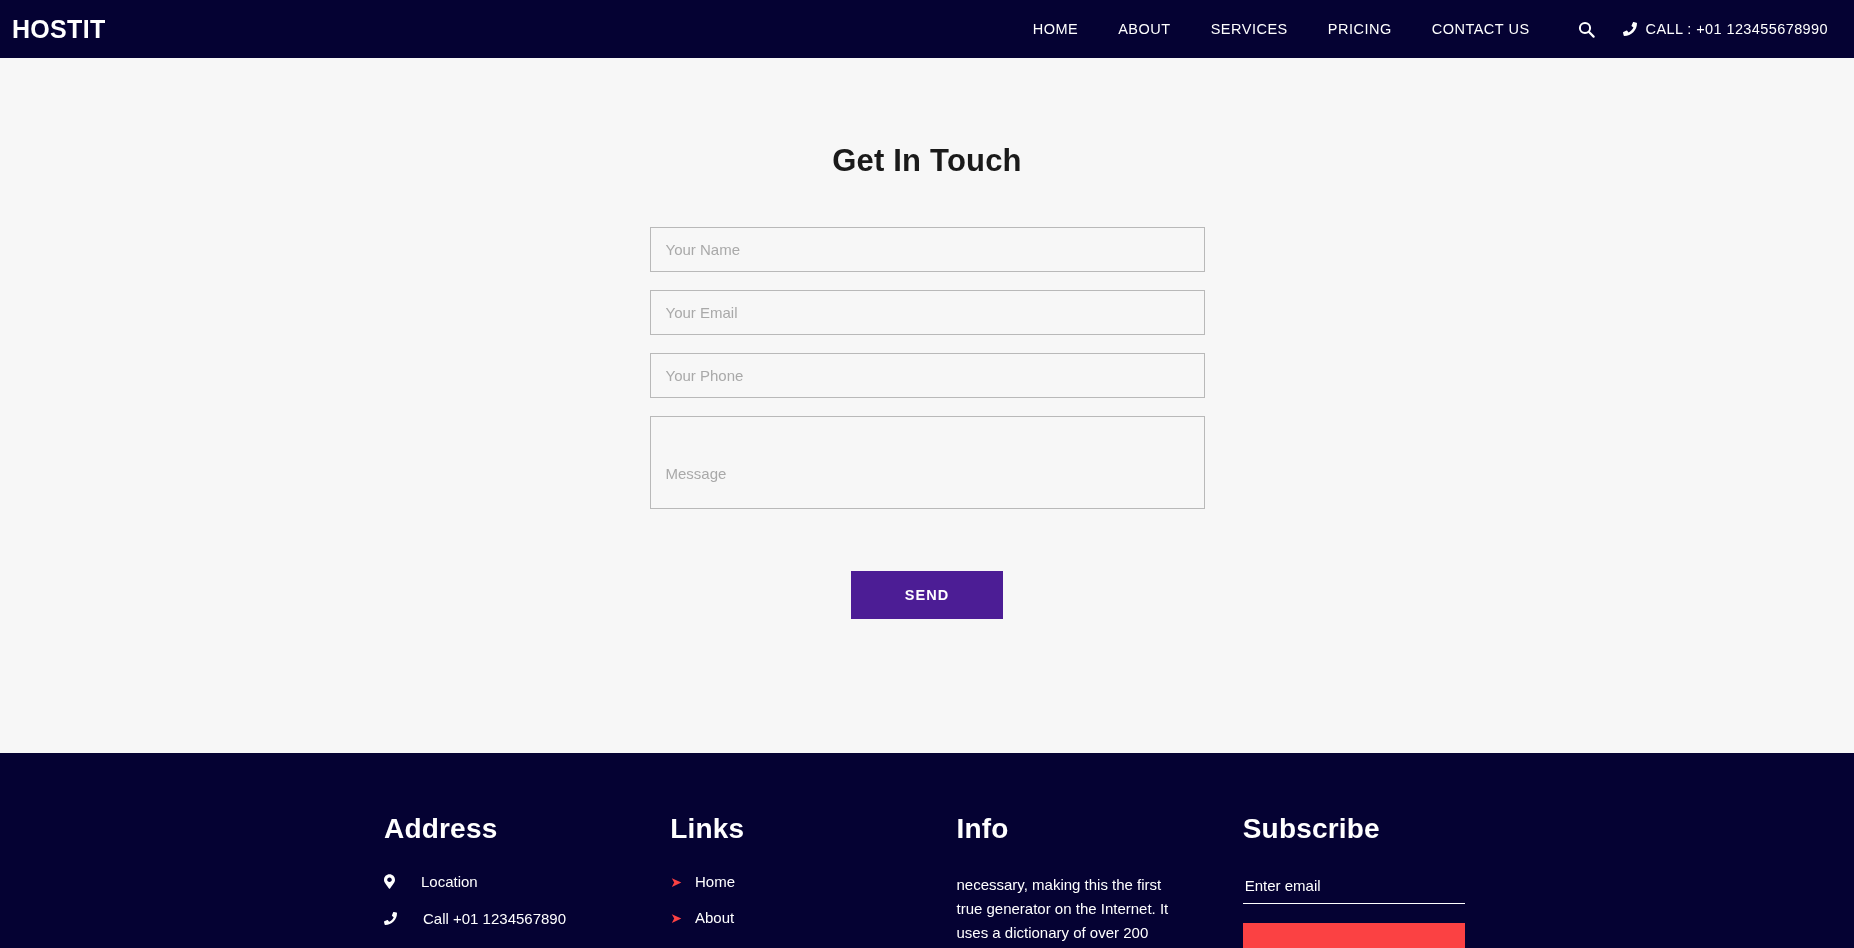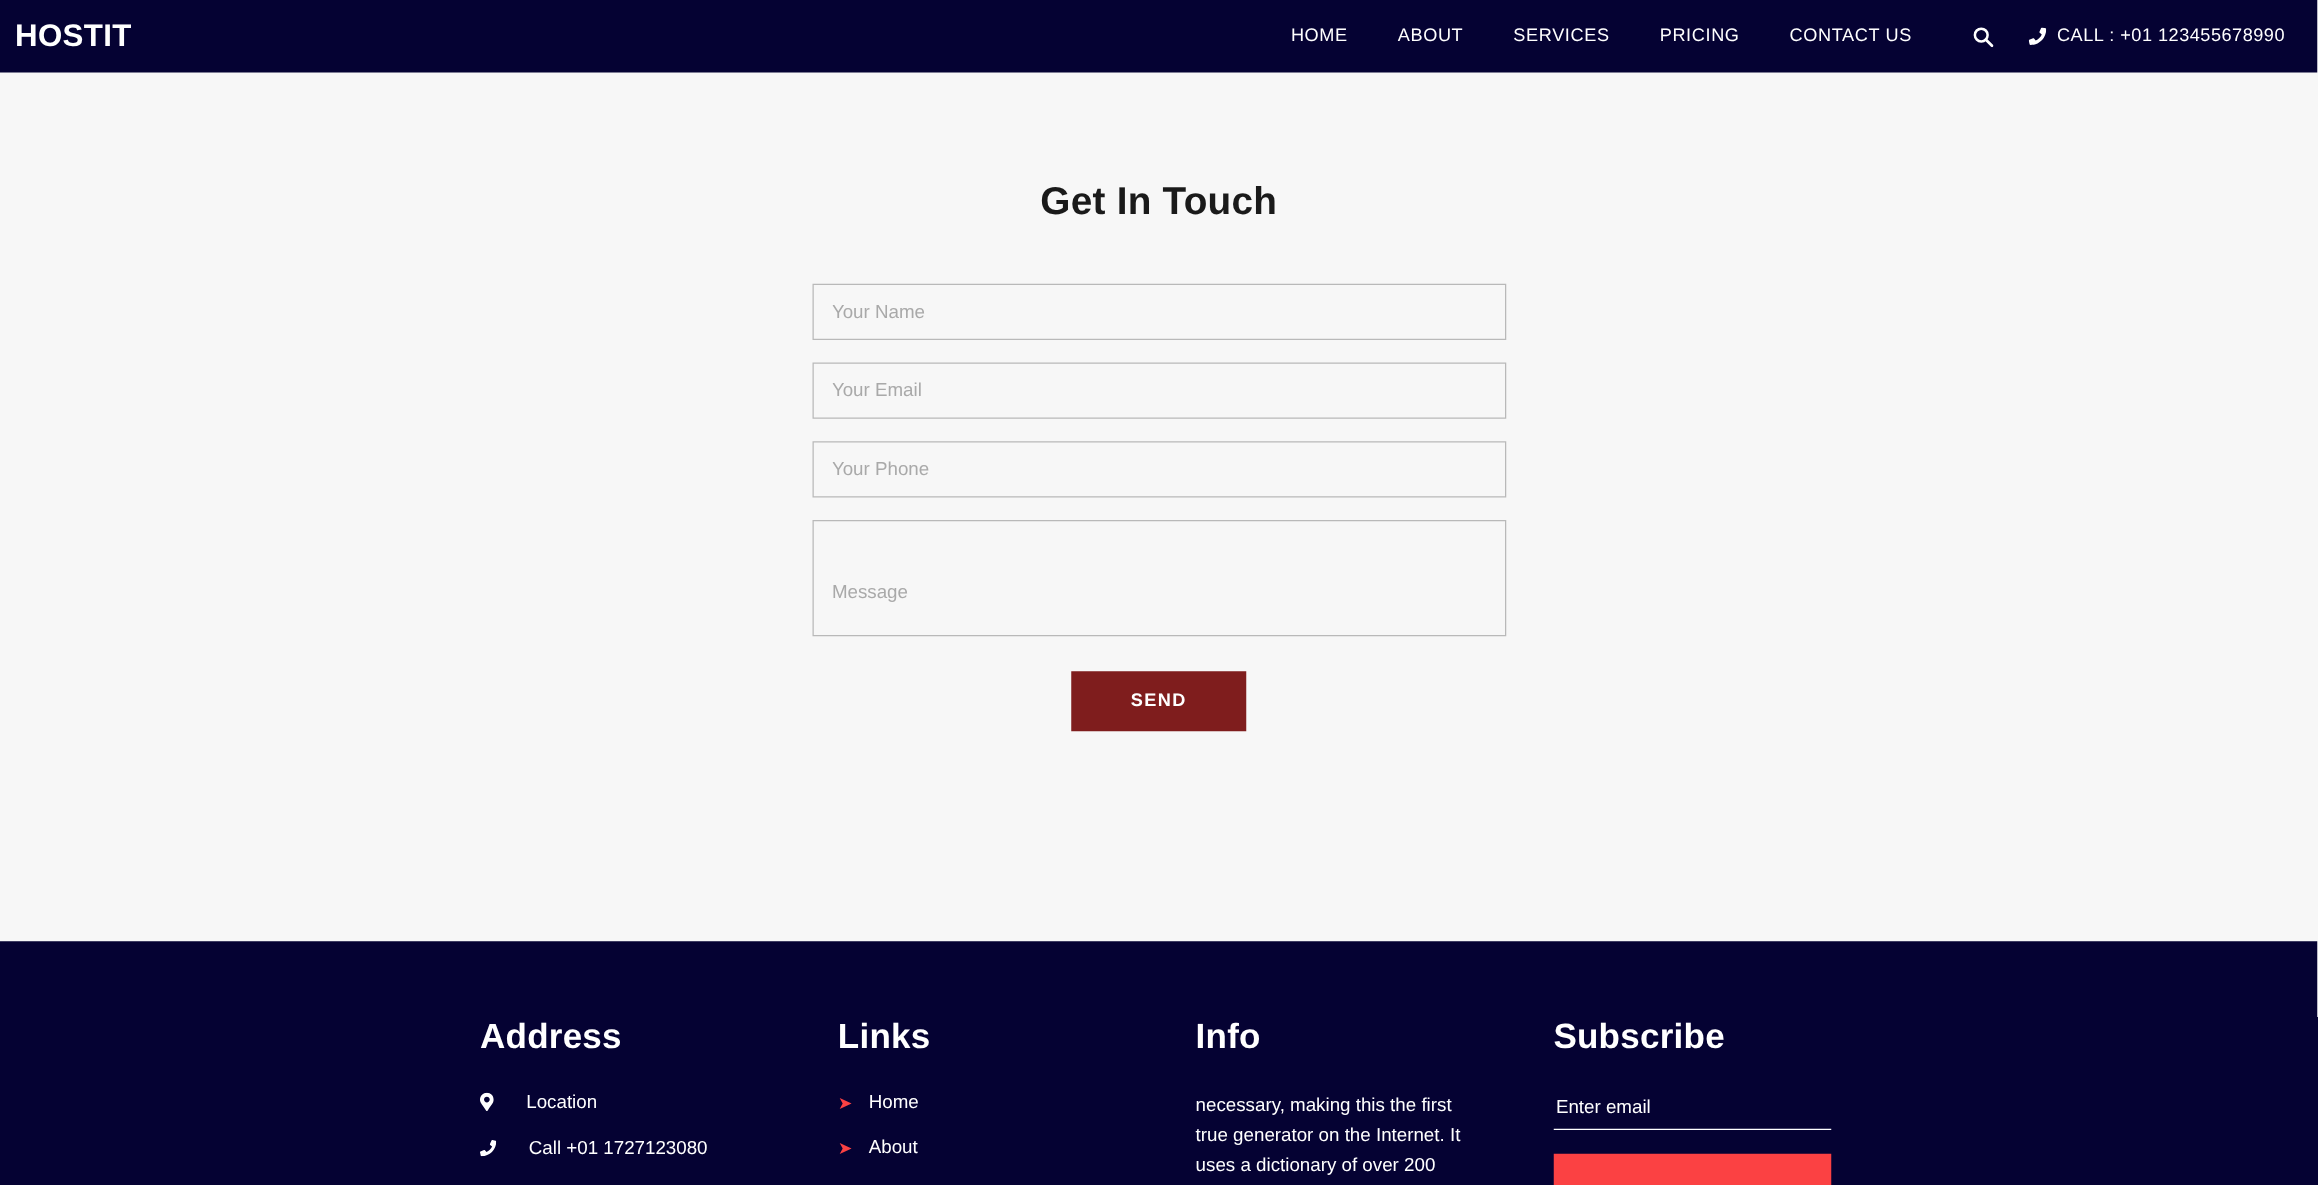--- a/index.html
+++ b/index.html
@@ -123,30 +123,31 @@
     outline: none;
     display: block;
     margin-bottom: 28px;
   }
   .form-message::placeholder { color: #a9a9a9; opacity: 1; }
 
   .send-wrap { text-align: center; }
 
   .send-button {
     display: inline-block;
-    background: #7f1d1d;
+    background: #4c1d95;
     color: #ffffff;
     border: none;
-    width: 140px;
+    width: 152px;
     height: 48px;
     font-family: "Liberation Sans", sans-serif;
     font-size: 14.5px;
     font-weight: bold;
     letter-spacing: 1.1px;
     cursor: pointer;
+    margin-top: 34px;
   }
 
   
   .footer {
     background: #050233;
     height: 195px;
     padding-top: 60px;
   }
 
   .footer-inner {
@@ -296,21 +297,21 @@
         </span>
         <span>Location</span>
       </div>
 
       <div class="addr-row">
         <span>
           <svg class="icon-svg" width="13" height="13" viewBox="0 0 512 512" fill="#ffffff">
             <path d="M493.4 24.6l-104-24c-11.3-2.6-22.9 3.3-27.5 13.9l-48 112c-4.2 9.8-1.4 21.3 6.9 28l60.6 49.6c-36 76.7-98.9 140.5-177.2 177.2l-49.6-60.6c-6.8-8.3-18.2-11.1-28-6.9l-112 48C3.9 366.5-2 378.1.6 389.4l24 104C27.1 504.2 36.7 512 48 512c256.1 0 464-207.5 464-464 0-11.2-7.7-20.9-18.6-23.4z"></path>
           </svg>
         </span>
-        <span>Call +01 1727123080</span>
+        <span>Call +01 1234567890</span>
       </div>
     </div>
 
     <div class="footer-col col-links">
       <div class="footer-heading">Links</div>
 
       <a class="link-row">
         <span class="arrow-bullet">➤</span>
         <span>Home</span>
       </a>

